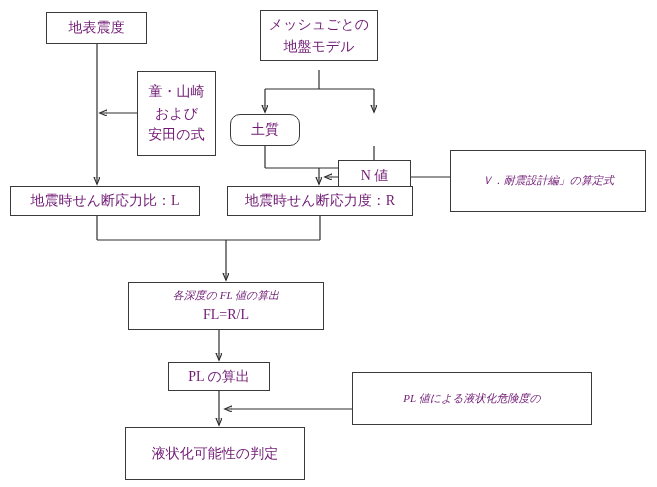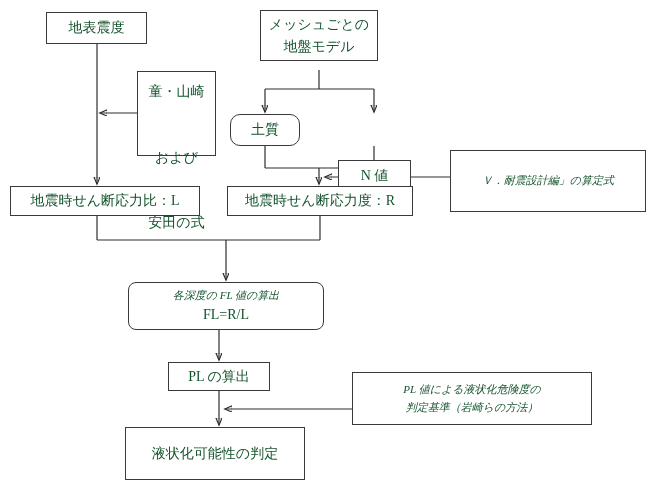--- a/index.html
+++ b/index.html
@@ -17,35 +17,34 @@
   }
   .node {
     position: absolute;
     box-sizing: border-box;
     border: 1.3px solid #3a3a3a;
     background: #ffffff;
     display: flex;
     flex-direction: column;
     align-items: center;
     justify-content: center;
-    color: #14532d;
+    color: #701a75;
     text-align: center;
     line-height: 1.55;
     white-space: nowrap;
     z-index: 3;
   }
   .node .line {
     display: block;
   }
   .fs14 { font-size: 14px; }
   .fs13 { font-size: 11px; font-style: italic; }
   .node.top-align {
     justify-content: flex-start;
     padding-top: 9px;
-    gap: 44px;
   }
   svg.wires {
     position: absolute;
     left: 0;
     top: 0;
     width: 657px;
     height: 487px;
     z-index: 1;
     overflow: visible;
   }
@@ -116,29 +115,28 @@
       </div>
       <div class="node" style="left: 450px; top: 150px; width: 196px; height: 62px;">
         <span class="line fs13">Ｖ．耐震設計編」の算定式</span>
       </div>
       <div class="node" style="left: 10px; top: 186px; width: 190px; height: 30px;">
         <span class="line fs14">地震時せん断応力比：L</span>
       </div>
       <div class="node" style="left: 227px; top: 186px; width: 186px; height: 30px;">
         <span class="line fs14">地震時せん断応力度：R</span>
       </div>
-      <div class="node" style="left: 128px; top: 282px; width: 196px; height: 48px; border-radius: 8px;">
+      <div class="node" style="left: 128px; top: 282px; width: 196px; height: 48px;">
         <span class="line fs13">各深度の FL 値の算出</span>
         <span class="line fs14">FL=R/L</span>
       </div>
       <div class="node" style="left: 168px; top: 362px; width: 102px; height: 29px;">
         <span class="line fs14">PL の算出</span>
       </div>
       <div class="node" style="left: 352px; top: 372px; width: 240px; height: 53px;">
         <span class="line fs13">PL 値による液状化危険度の</span>
-        <span class="line fs13">判定基準（岩崎らの方法）</span>
       </div>
       <div class="node" style="left: 125px; top: 427px; width: 180px; height: 53px;">
         <span class="line fs14">液状化可能性の判定</span>
       </div>
     </div>
 
 </div>
 
 </body></html>

